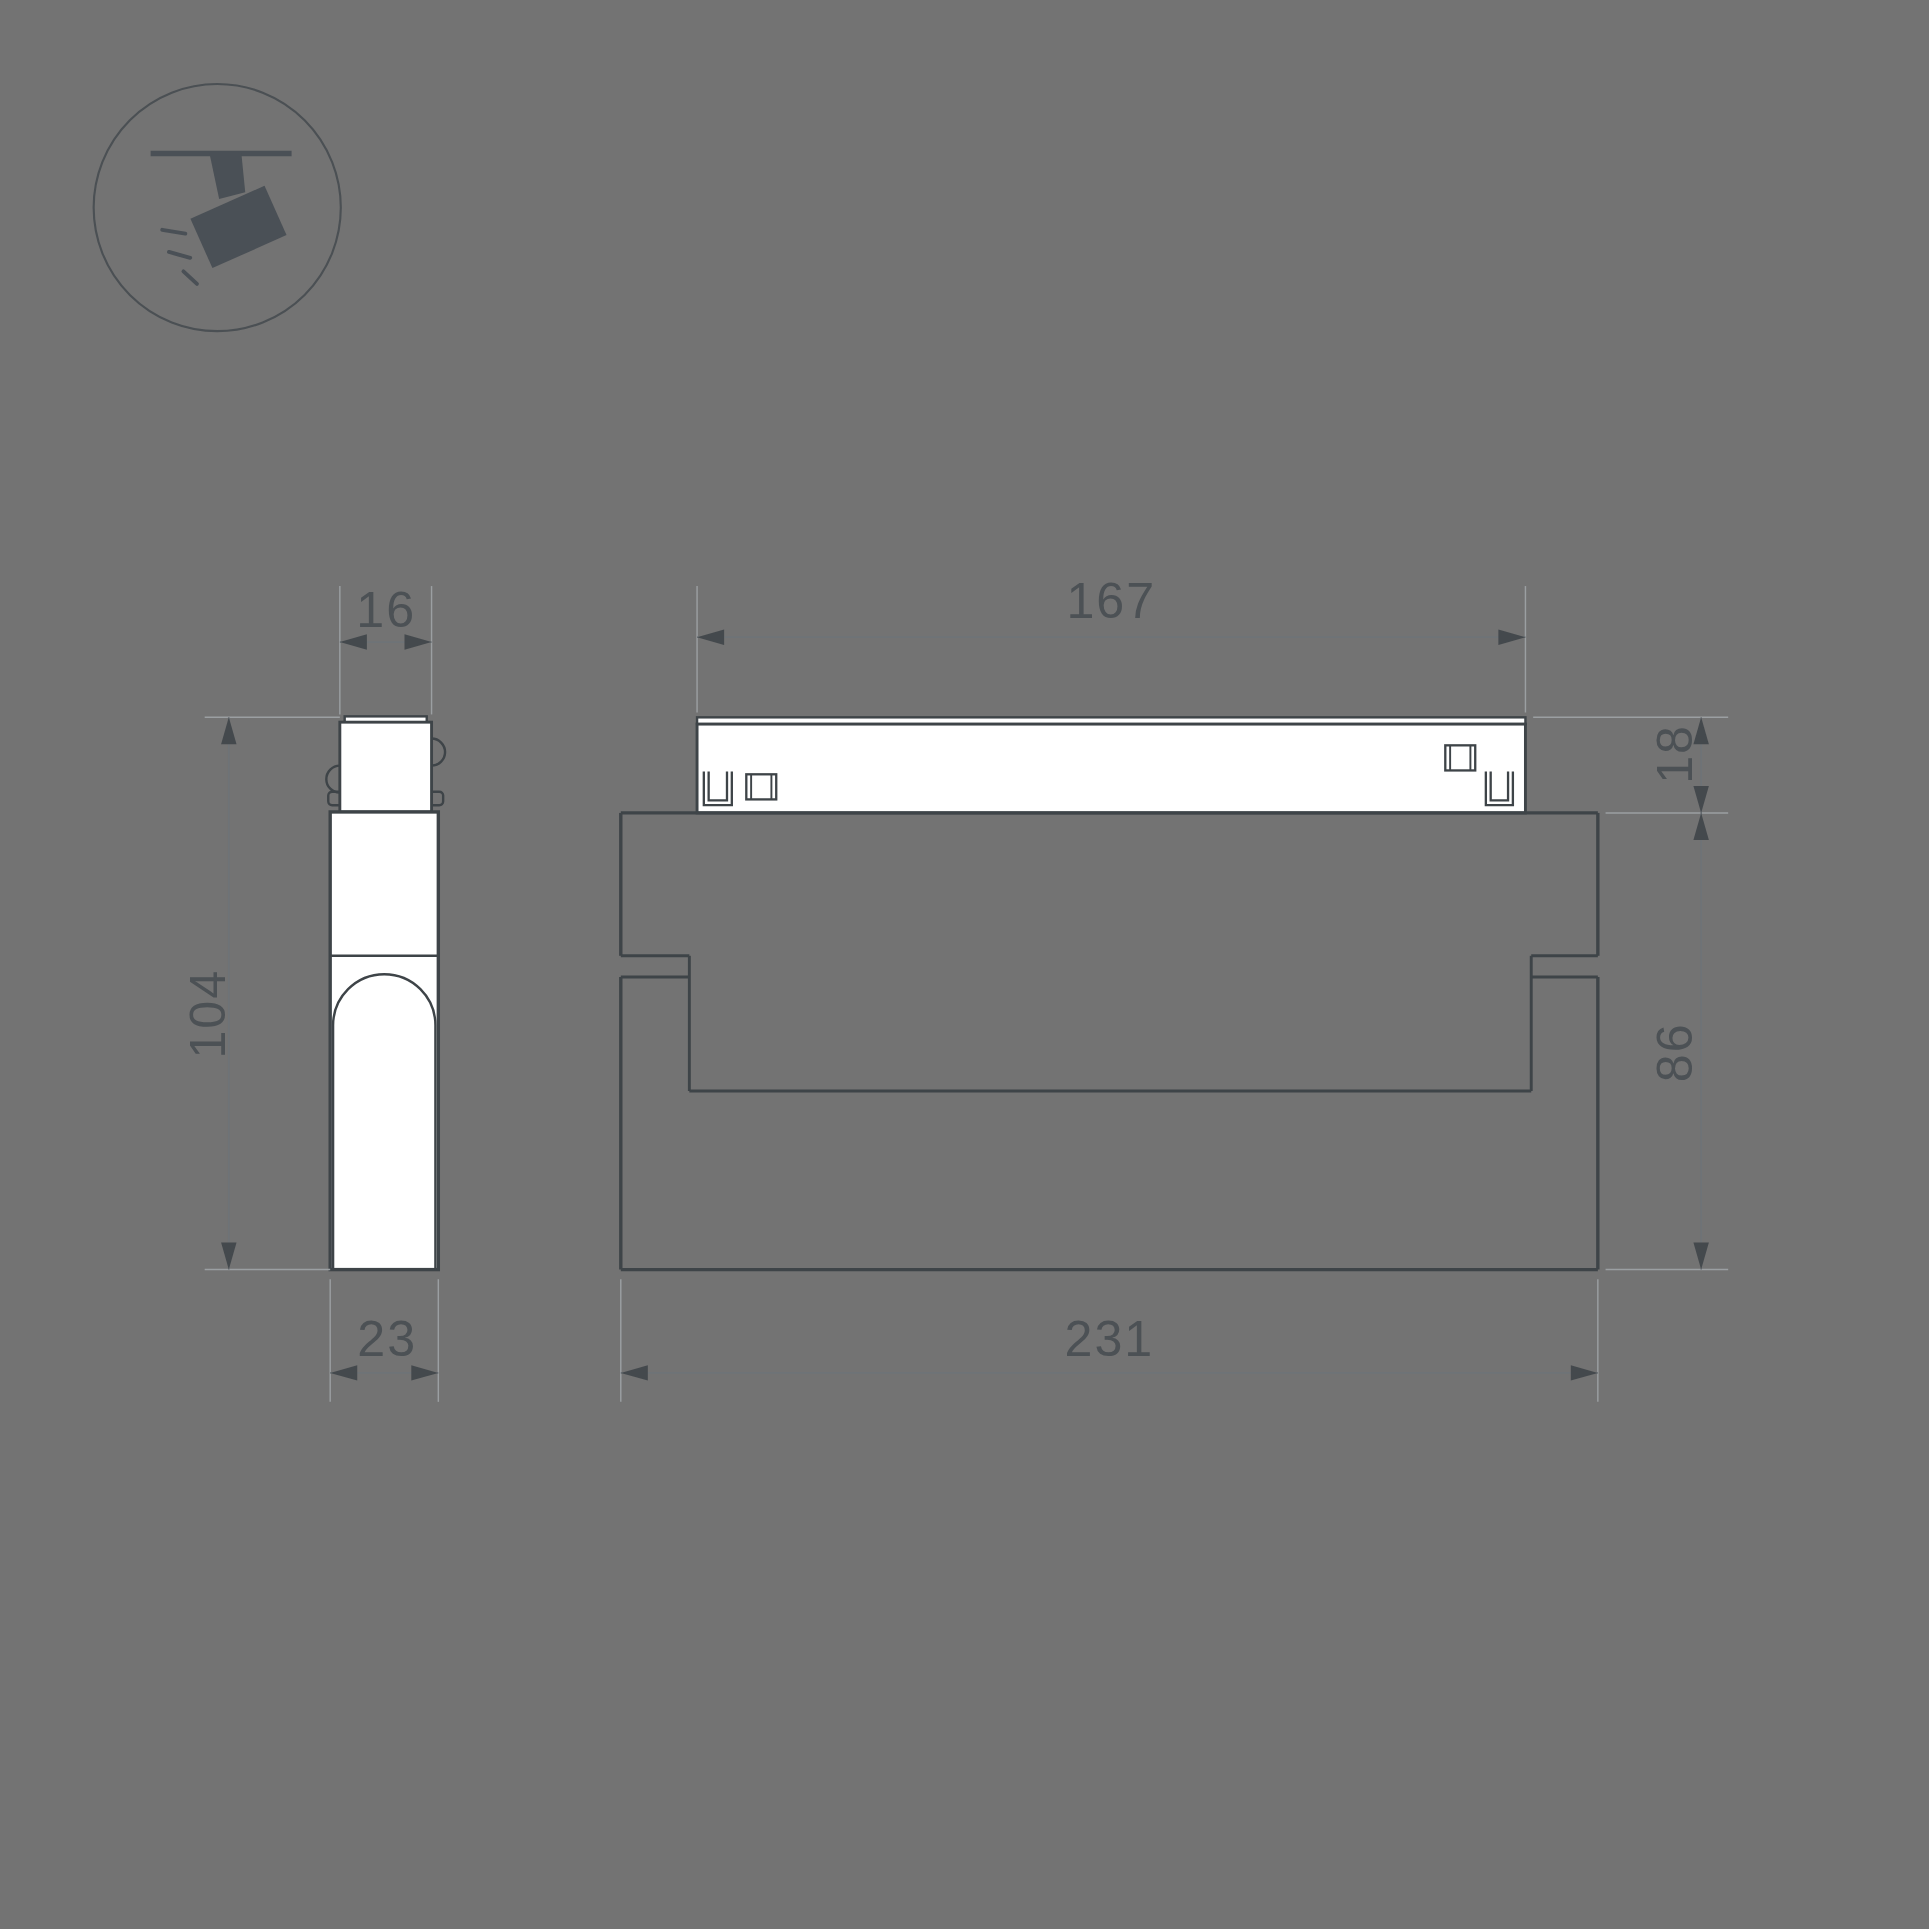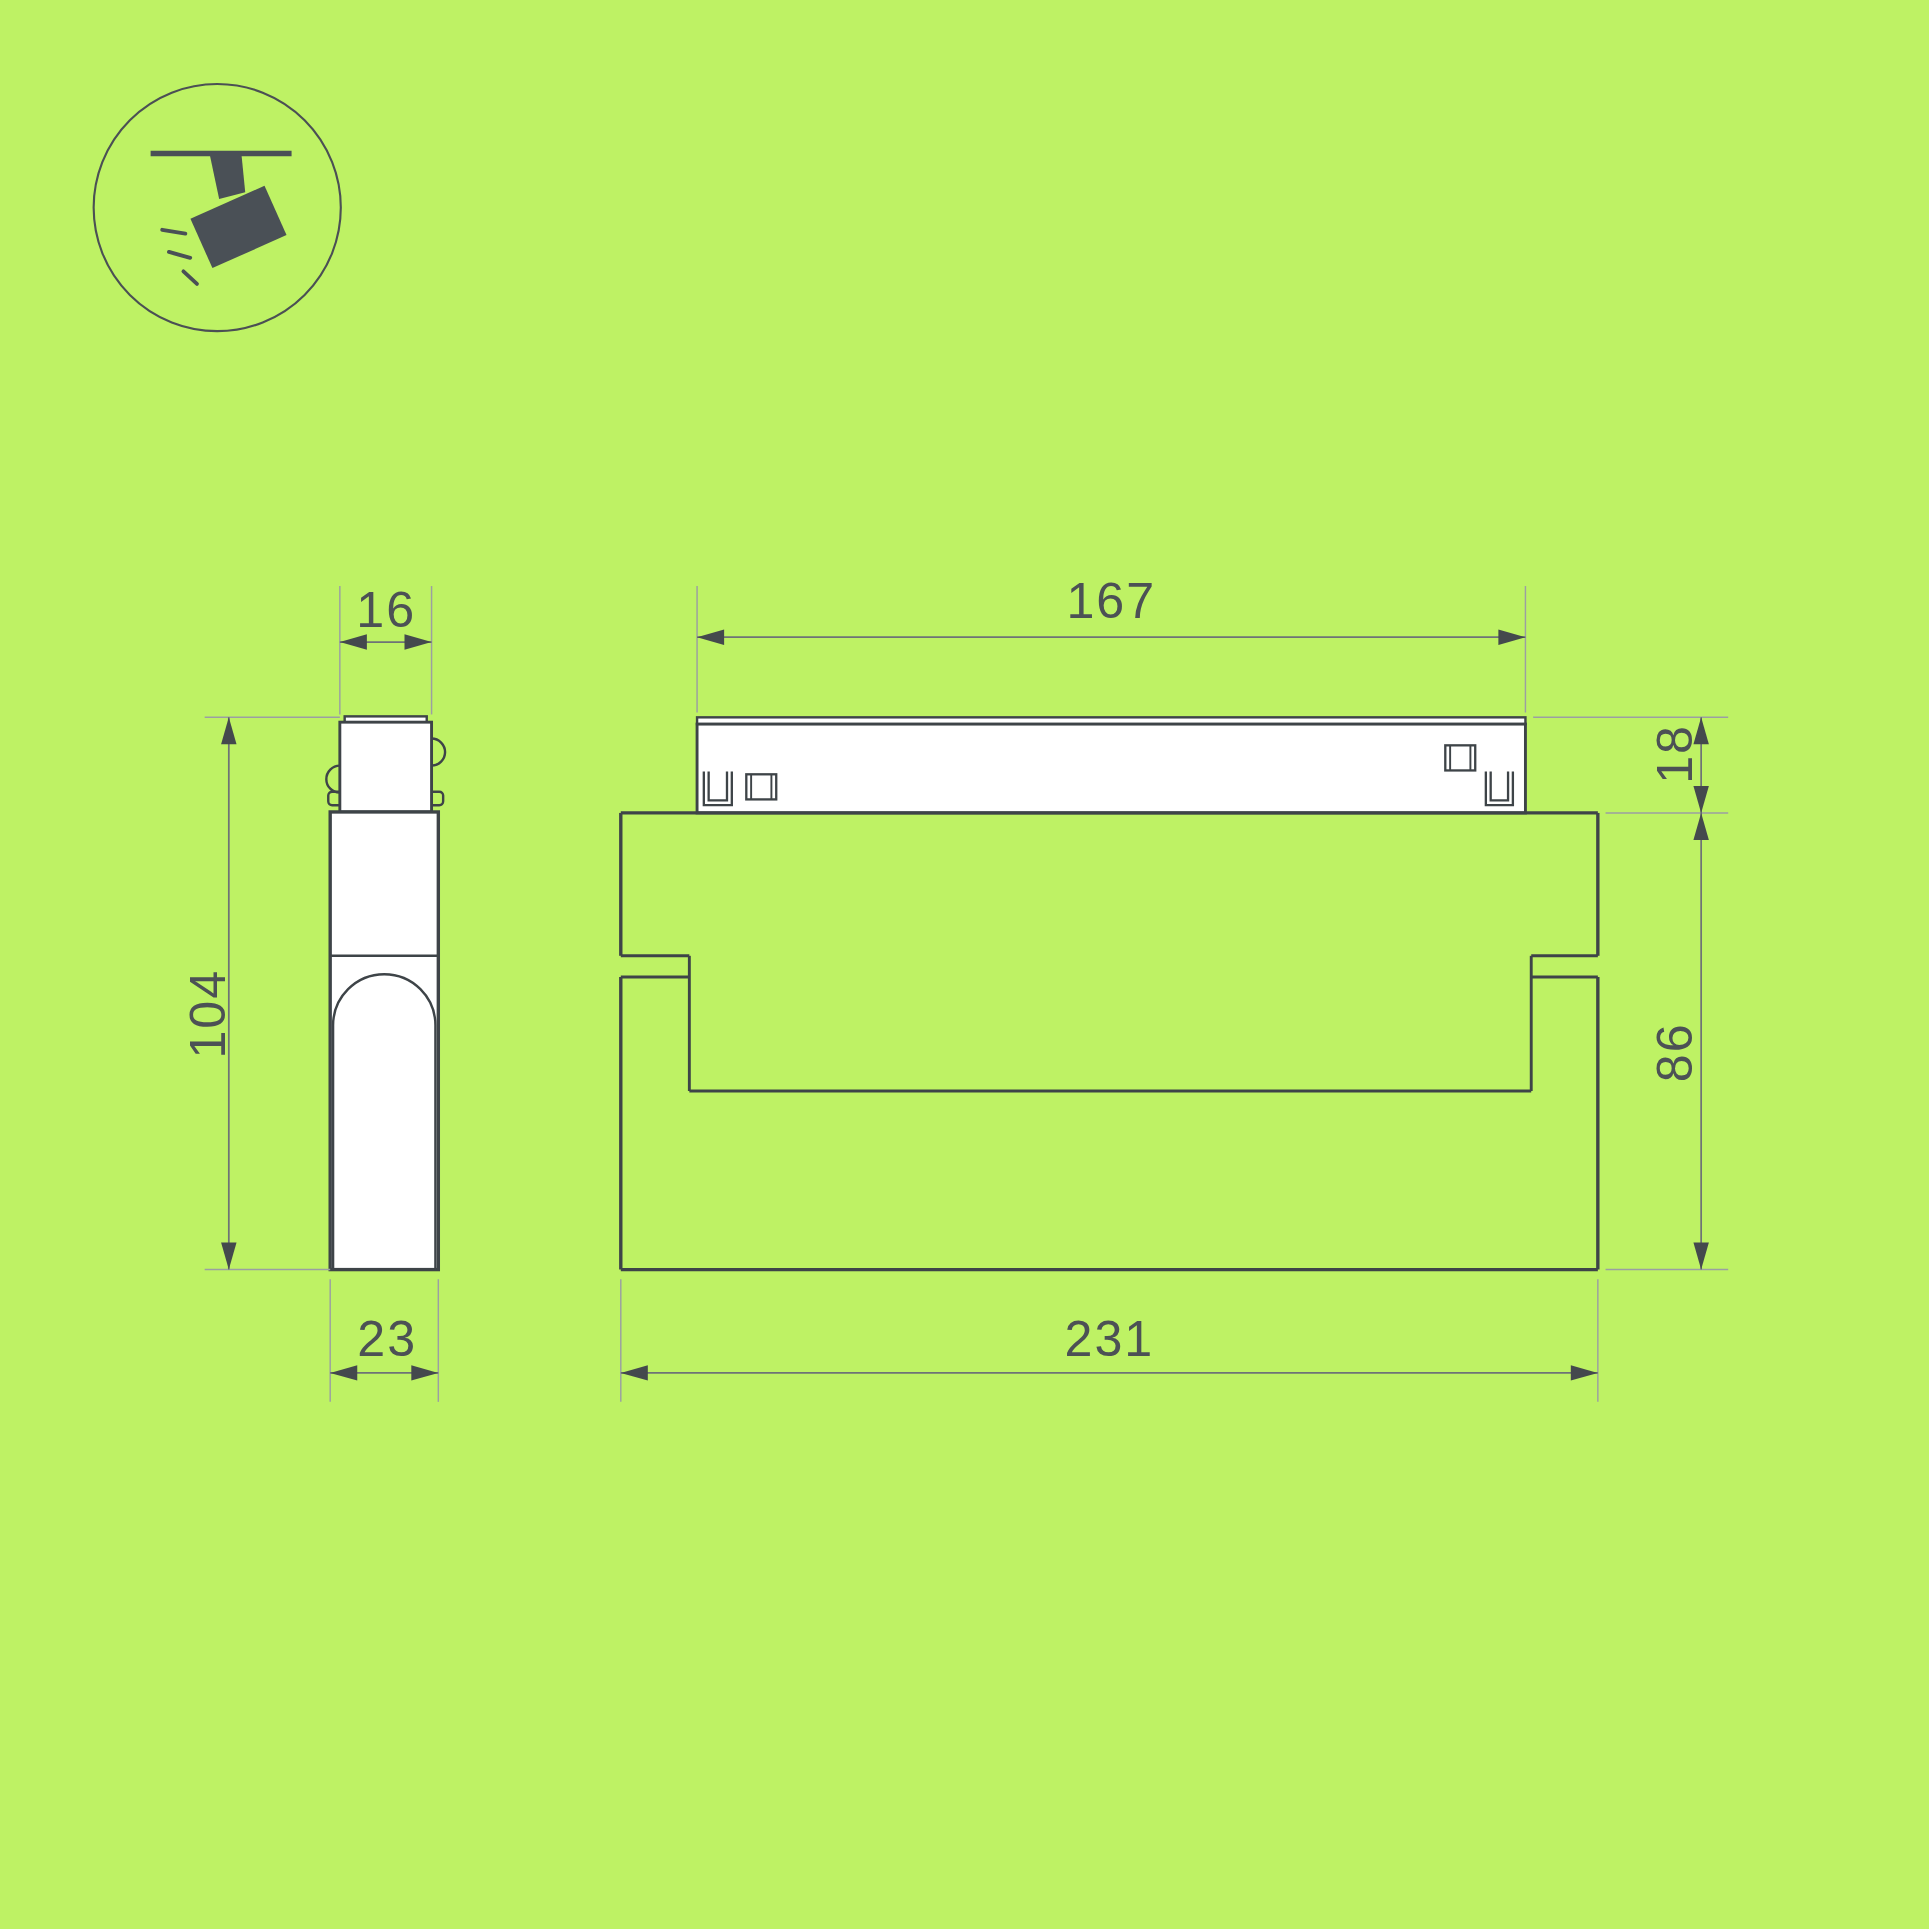--- a/index.html
+++ b/index.html
@@ -4,21 +4,21 @@
 <style>
   html, body {
     margin: 0;
     padding: 0;
     background: #ffffff;
   }
   .canvas {
     position: relative;
     width: 1929px;
     height: 1929px;
-    background: #bef264;
+    background: #737373;
     overflow: hidden;
   }
   svg {
     position: absolute;
     left: 0;
     top: 0;
     display: block;
   }
   .dim-text {
     font-family: "Liberation Sans", "DejaVu Sans", sans-serif;

